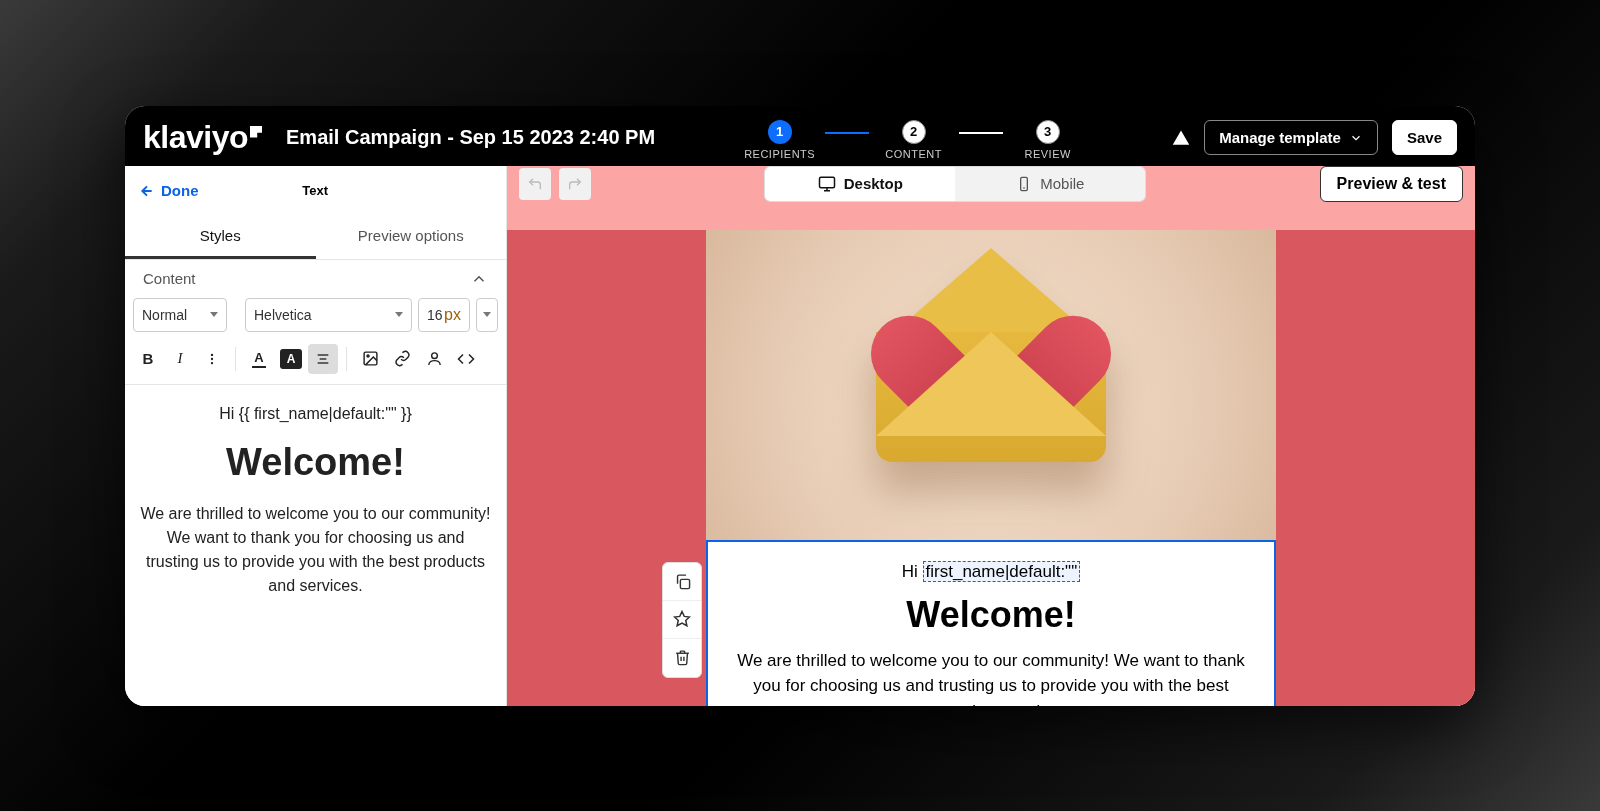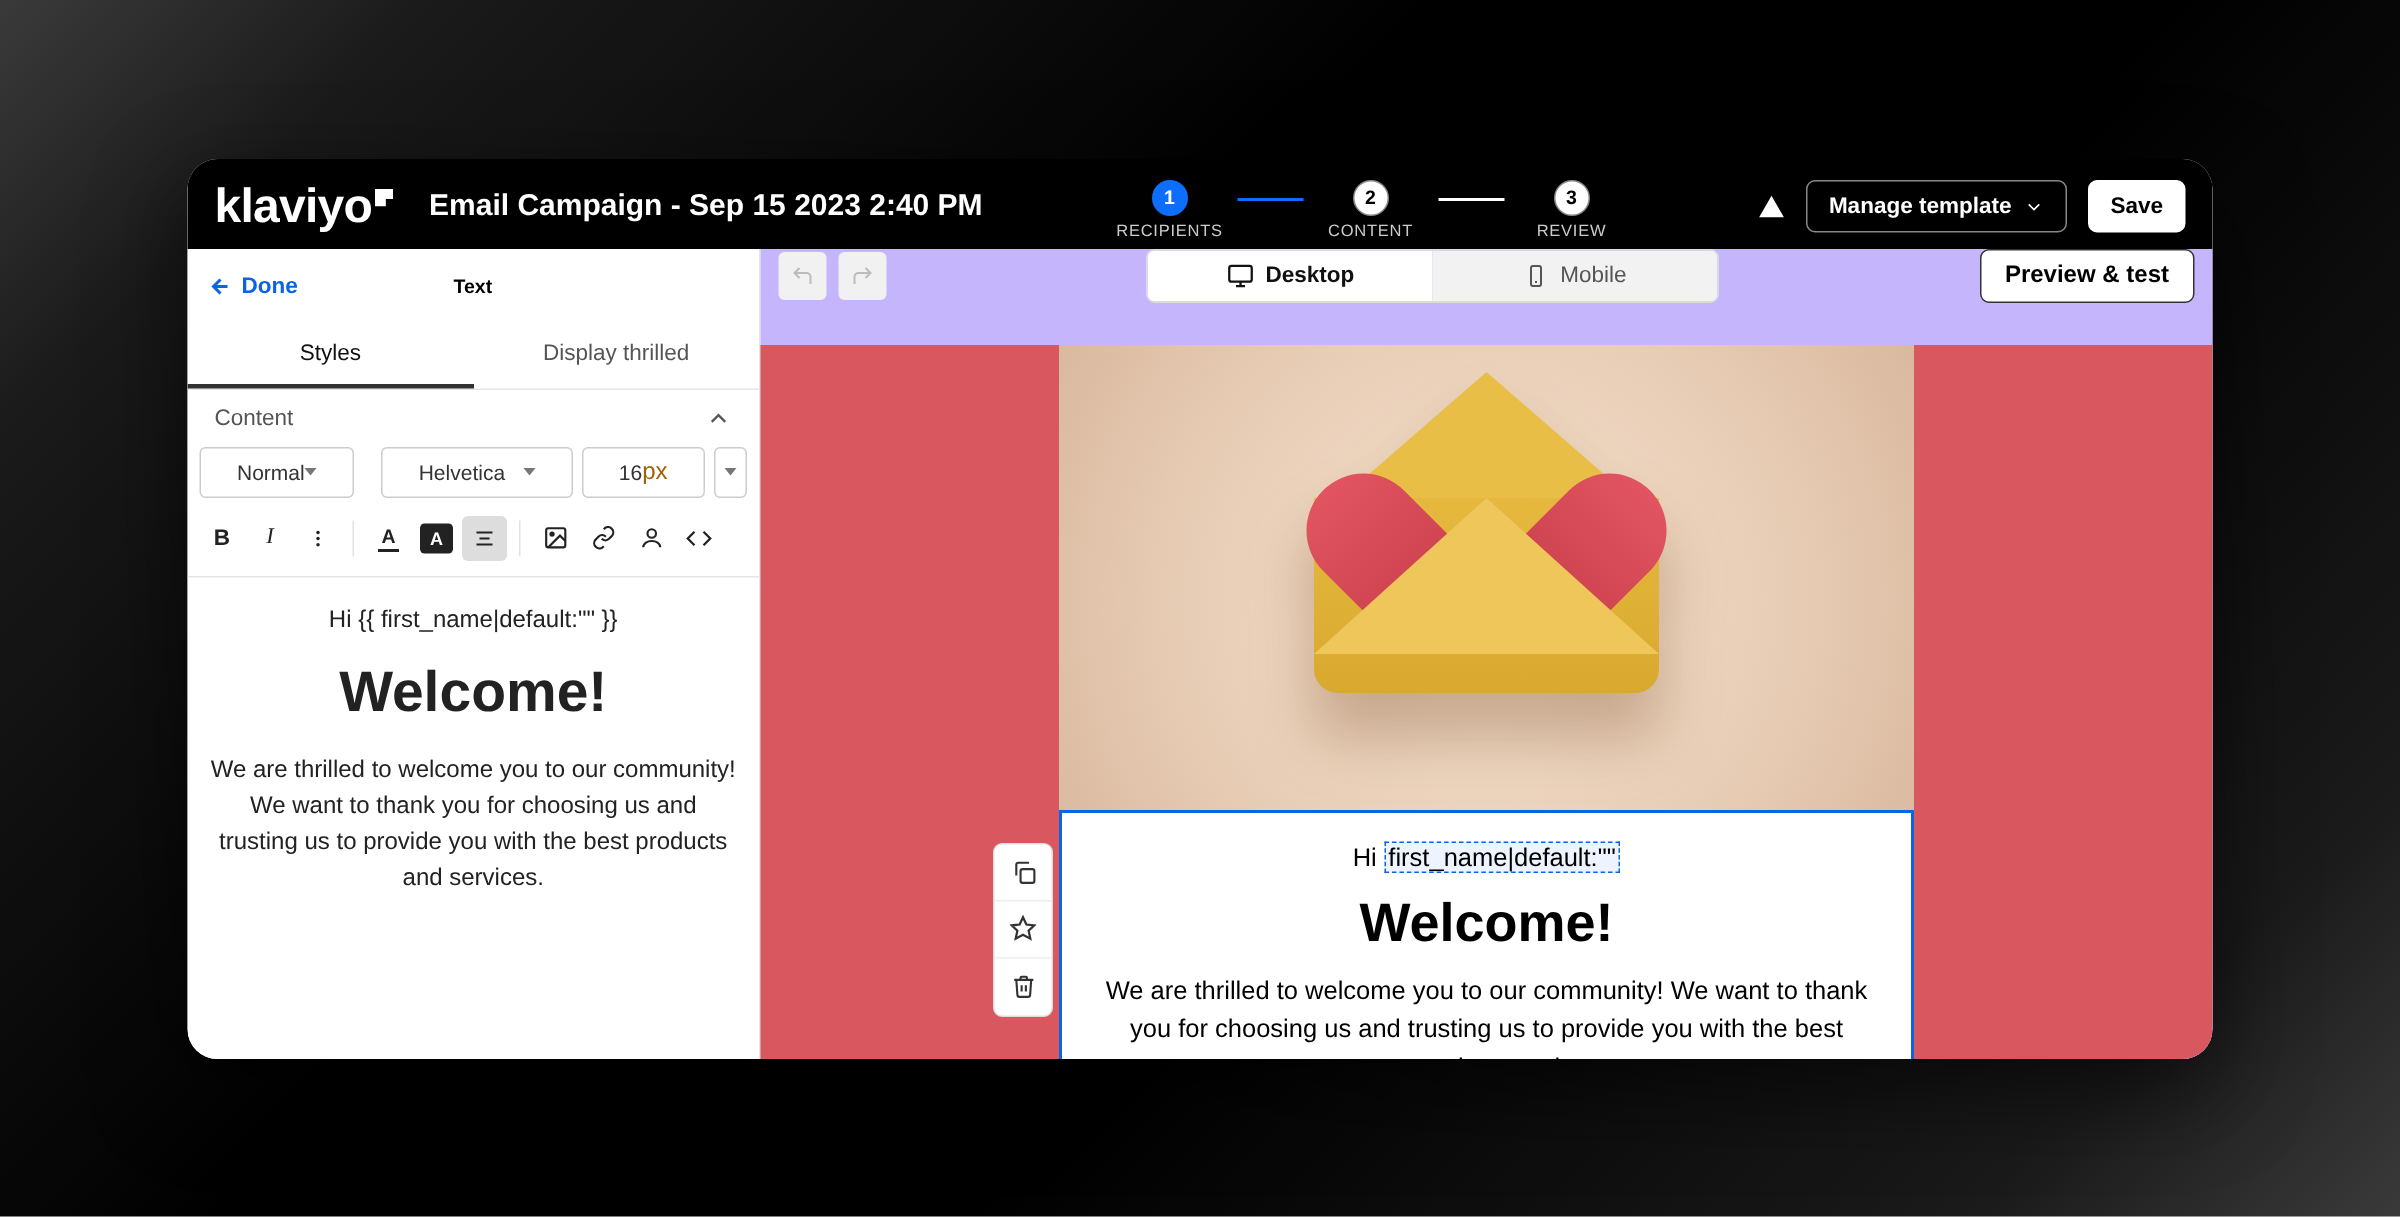--- a/index.html
+++ b/index.html
@@ -86,39 +86,39 @@
   }
   .done-btn { color: #0b63e6; font-weight: 600; font-size: 15px; display: flex; align-items: center; gap: 6px; cursor: pointer; background:none; border:none;}
   .lp-title { flex: 1; text-align: center; font-size: 13px; font-weight: 600; margin-left:-60px;}
   .lp-tabs { display: flex; border-bottom: 1px solid #e5e5e5; height: 44px;}
   .lp-tab { flex: 1; display: flex; align-items: center; justify-content: center; font-size: 15px; color: #555; cursor: pointer; border-bottom: 3px solid transparent; }
   .lp-tab.active { border-bottom-color: #333; color: #111; font-weight: 500;}
   .acc-row { display: flex; align-items: center; justify-content: space-between; padding: 10px 18px; color: #555; font-size: 15px; }
   .acc-row svg { width: 18px; height: 18px; }
   .controls-row { display: flex; gap: 6px; padding: 0 8px 8px; }
   .select {
-    border: 1px solid #ccc; border-radius: 4px; height: 34px; display: flex; align-items: center; padding: 0 24px; font-size: 14px; color: #333; background: #fff; justify-content: space-between;
+    border: 1px solid #ccc; border-radius: 4px; height: 34px; display: flex; align-items: center; padding: 0 8px; font-size: 14px; color: #333; background: #fff; justify-content: space-between;
   }
   .sel-norm { flex: 0 0 94px; }
   .sel-font { flex: 1; margin-left: 12px; }
   .sel-size { flex: 0 0 52px; }
   .sel-size-dd { flex: 0 0 22px; border: 1px solid #ccc; border-radius: 4px; height: 34px; display:flex; align-items:center; justify-content:center;}
   .caret-down { width: 0; height: 0; border-left: 4px solid transparent; border-right: 4px solid transparent; border-top: 5px solid #777; }
   .icons-row { display: flex; padding: 4px 8px 10px; gap: 2px; border-bottom: 1px solid #e5e5e5; align-items:center;}
   .iconbtn { width: 30px; height: 30px; display: flex; align-items: center; justify-content: center; border-radius: 4px; font-size: 15px; color: #222; cursor: pointer;}
   .iconbtn.active { background: #ddd; }
   .iconbtn.filled { background: #222; color: #fff; border-radius:3px; width:22px; height:20px; font-size:12px; font-weight:700;}
   .dividerv { width: 1px; height: 24px; background: #e2e2e2; margin: 0 6px;}
   .lp-content { padding: 20px 14px; text-align: center; color: #222; overflow: auto;}
   .lp-greeting { font-size: 16px; margin-bottom: 18px;}
   .lp-welcome { font-size: 38px; font-weight: 800; margin-bottom: 18px;}
   .lp-body { font-size: 16px; line-height: 1.5; }
 
   
-  .canvas-wrap { flex: 1; display: flex; flex-direction: column; background: #c4b5fd; gap: 28px; }
+  .canvas-wrap { flex: 1; display: flex; flex-direction: column; background: #fca5a5; gap: 28px; }
   .canvas-toolbar { height: 56px; display: flex; align-items: center; padding: 0 12px; gap: 8px; }
   .hist-btn { width: 32px; height: 32px; border: none; background: #f1f1f1; color: #bbb; border-radius: 4px; font-size: 16px; display:flex; align-items:center; justify-content:center; cursor:pointer;}
   .device-toggle { margin: 0 auto; display: flex; border: 1px solid #ddd; border-radius: 6px; overflow: hidden; height: 36px; }
   .device-btn { width: 190px; display:flex; align-items:center; justify-content:center; gap:8px; font-size:15px; cursor:pointer; background:#f2f2f2; color:#555;}
   .device-btn.active { background: #fff; color: #111; font-weight: 600;}
   .preview-btn { border: 1px solid #333; border-radius: 6px; padding: 8px 16px; font-size: 16px; font-weight: 600; background:#fff; cursor:pointer;}
 
   .canvas {
     flex: 1; background: #D9585F; display: flex; justify-content: center; position: relative;
   }
@@ -229,21 +229,21 @@
               <line x1="19" y1="12" x2="5" y2="12"></line>
               <polyline points="12 19 5 12 12 5"></polyline>
             </svg>
           <span>Done</span>
         </button>
         <div class="lp-title">Text</div>
       </div>
 
       <div class="lp-tabs">
         <div class="lp-tab active">Styles</div>
-        <div class="lp-tab">Display thrilled</div>
+        <div class="lp-tab">Preview options</div>
       </div>
 
       <div class="acc-row">
         <span>Content</span>
         <svg viewBox="0 0 24 24" fill="none" stroke="#555" stroke-width="2">
             <polyline points="6 15 12 9 18 15"></polyline>
           </svg>
       </div>
 
       <div class="controls-row">

